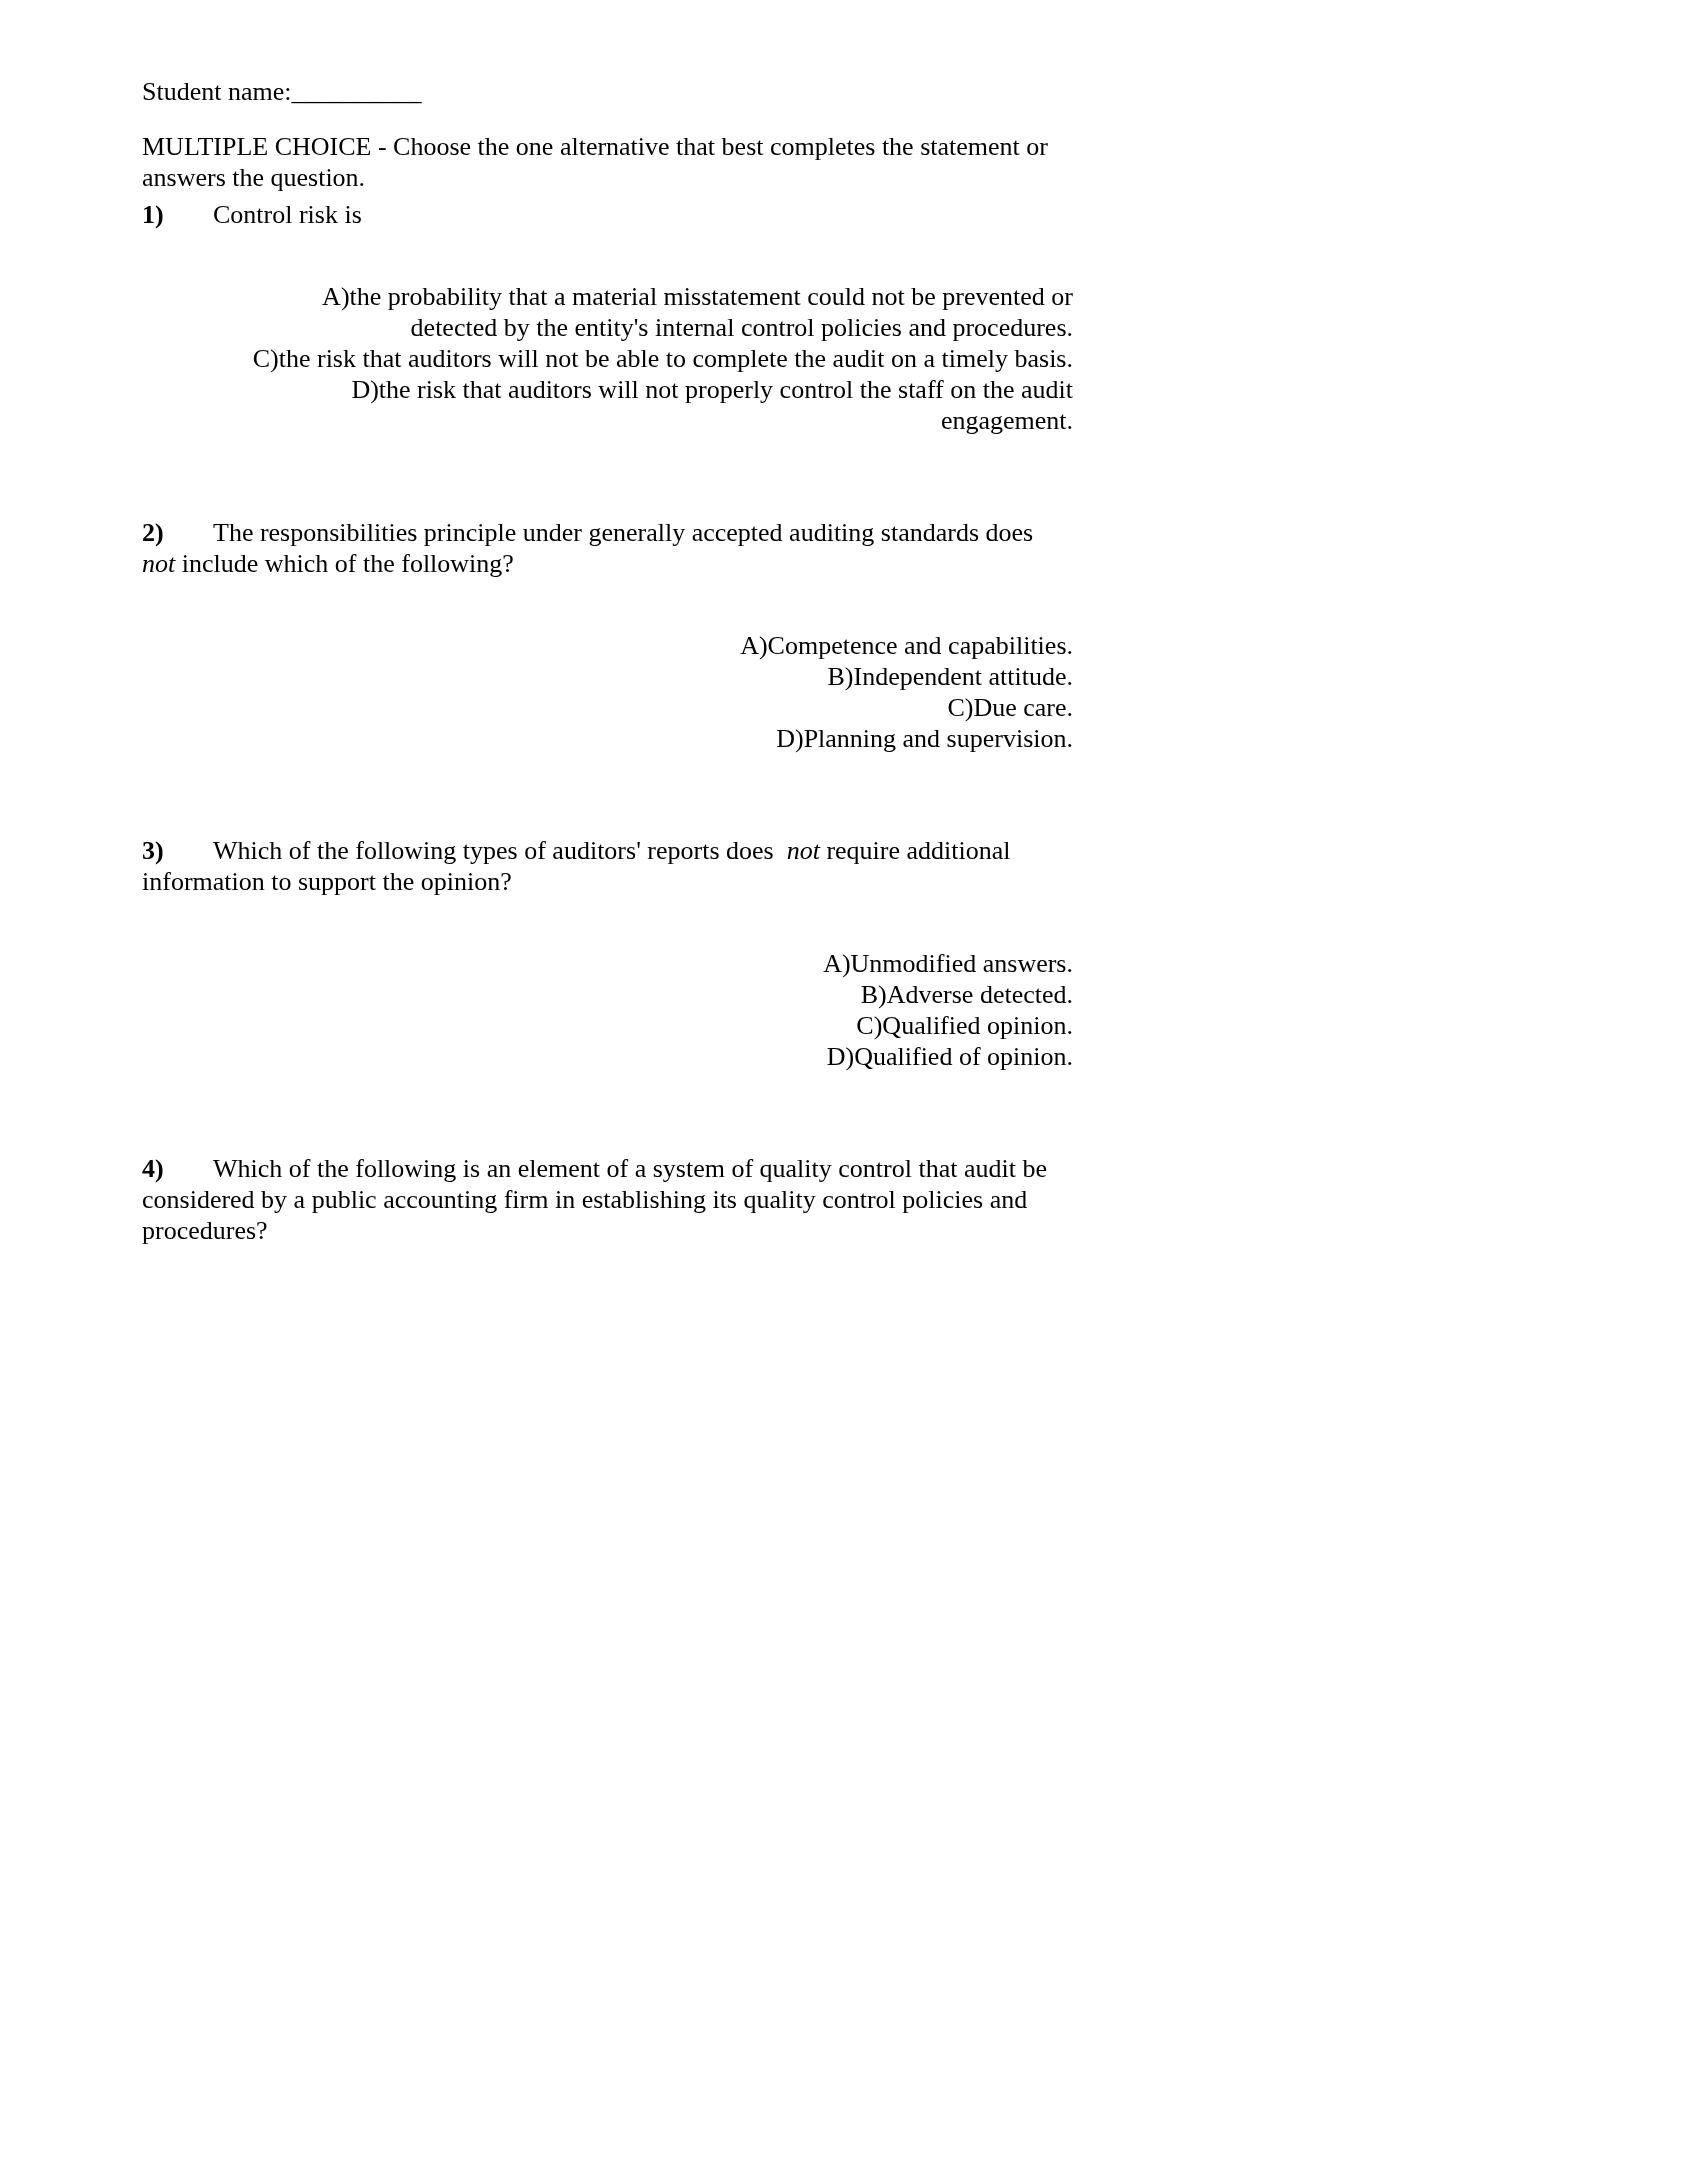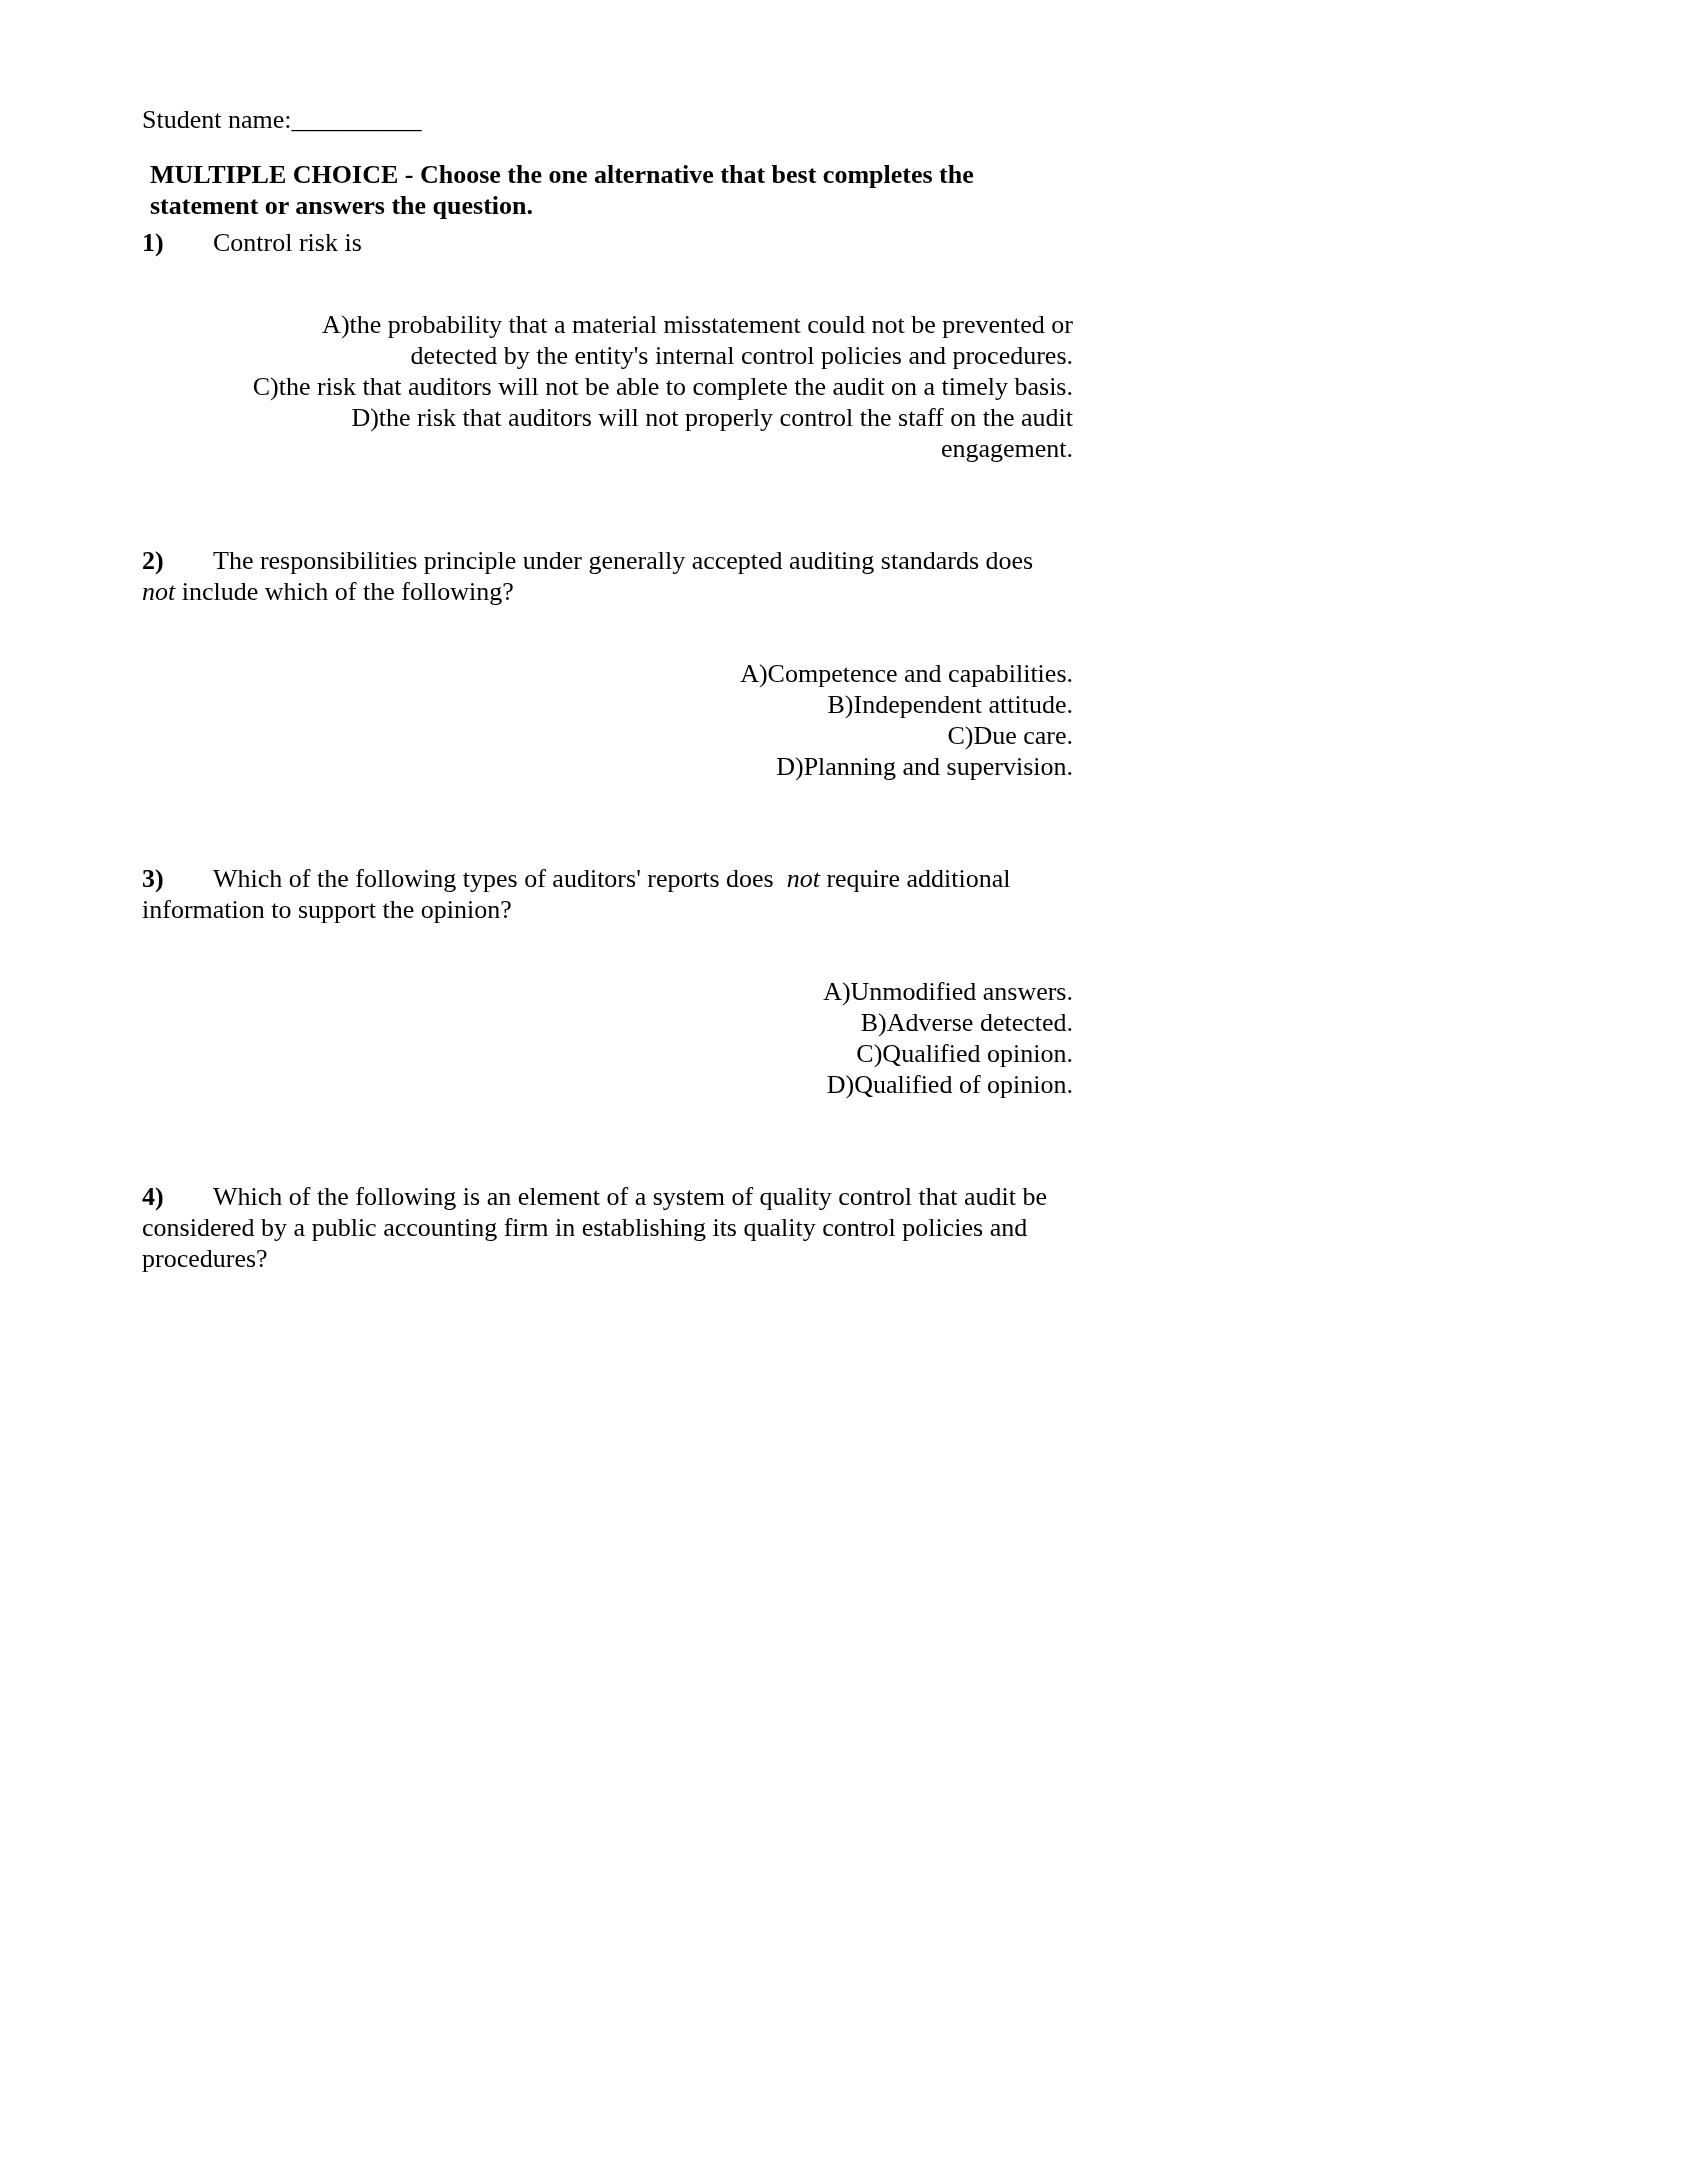--- a/index.html
+++ b/index.html
@@ -10,32 +10,31 @@
   body {
     width: 1683px;
     min-height: 2178px;
     font-family: "Liberation Serif", serif;
     color: #000000;
     font-size: 26px;
     line-height: 31px;
     box-sizing: border-box;
   }
   .page {
-    padding: 104px 0 0 142px;
+    padding: 76px 0 0 142px;
     width: 931px;
     box-sizing: content-box;
   }
   p { margin: 0; }
   .student-name {
     margin-bottom: 24px;
   }
   .instructions {
-    font-weight: bold;
+    font-weight: normal;
     margin-bottom: 6px;
-    margin-left: 8px;
   }
   .question-block {
     margin-bottom: 81px;
   }
   .question-stem {
     margin-bottom: 51px;
     white-space: pre-wrap;
   }
   .question-stem.no-options {
     margin-bottom: 0;

